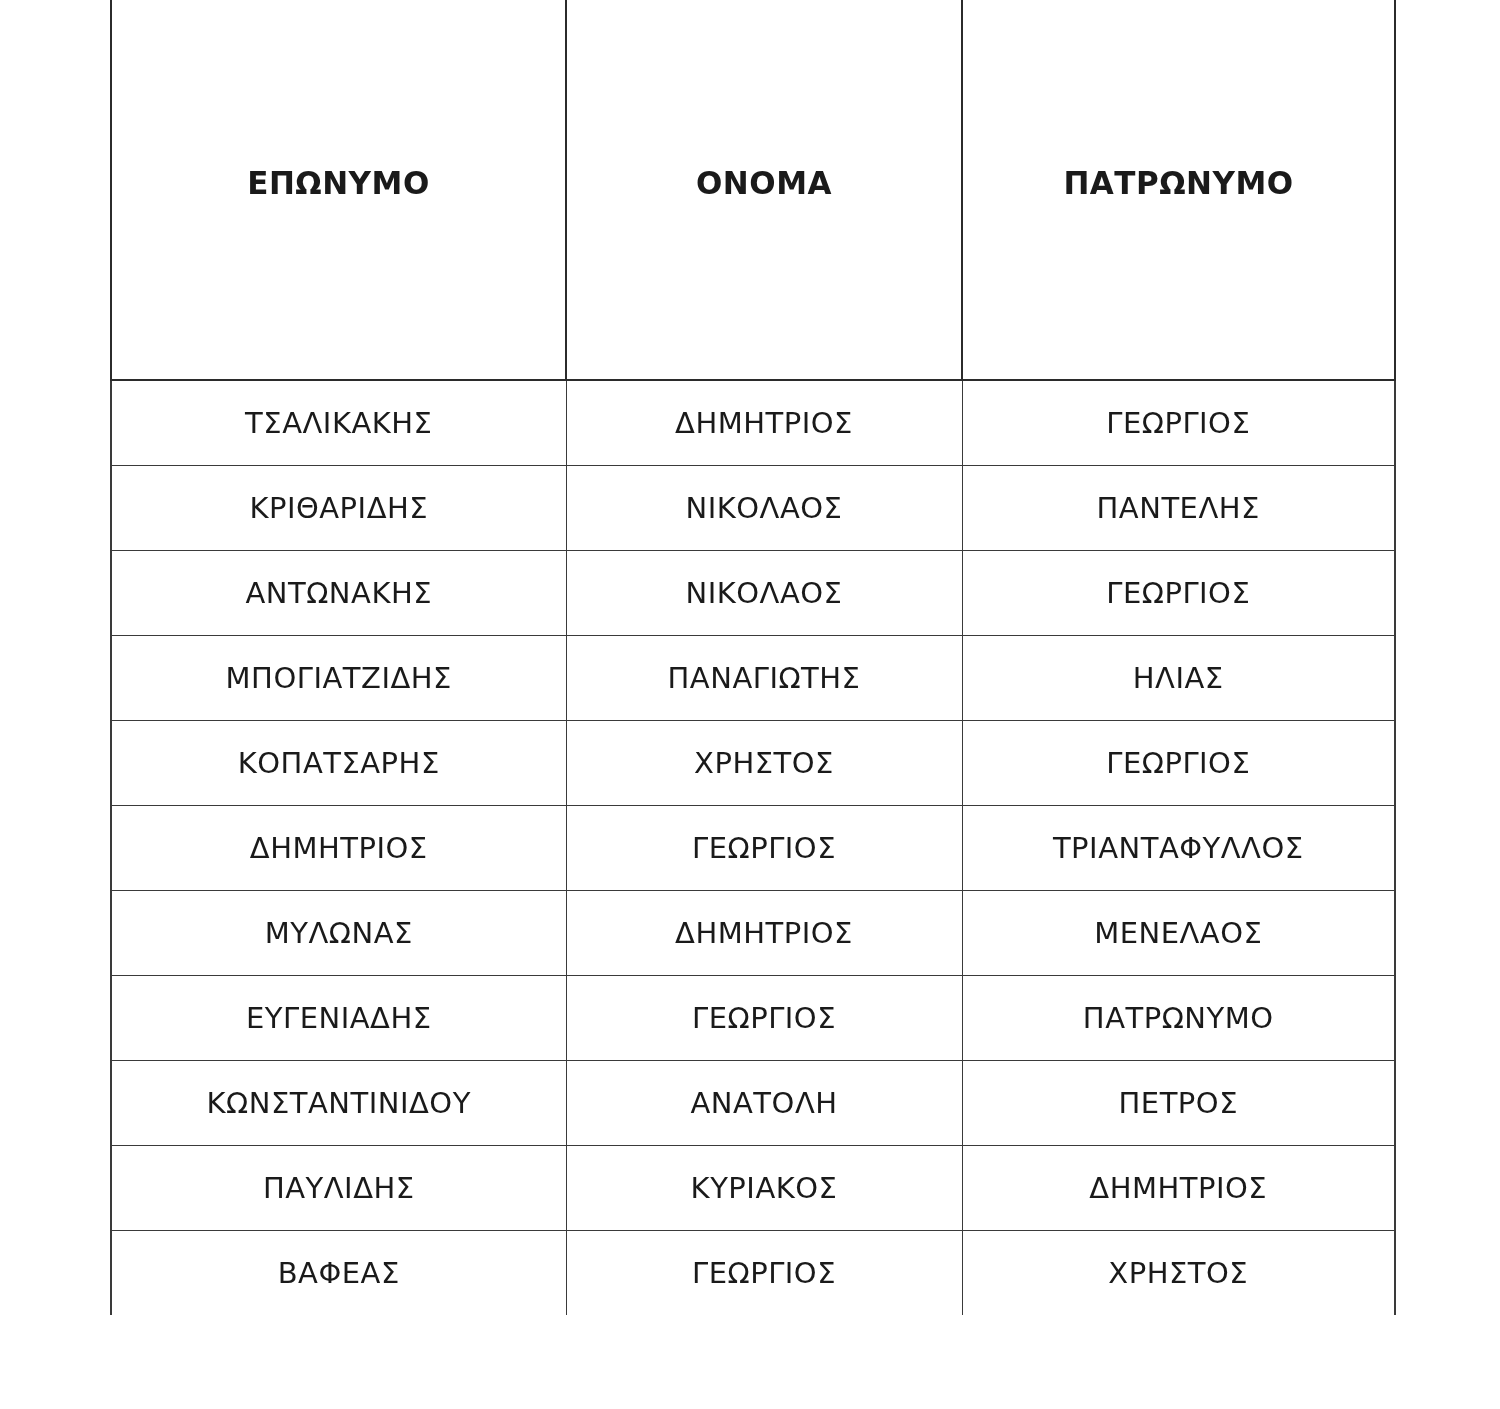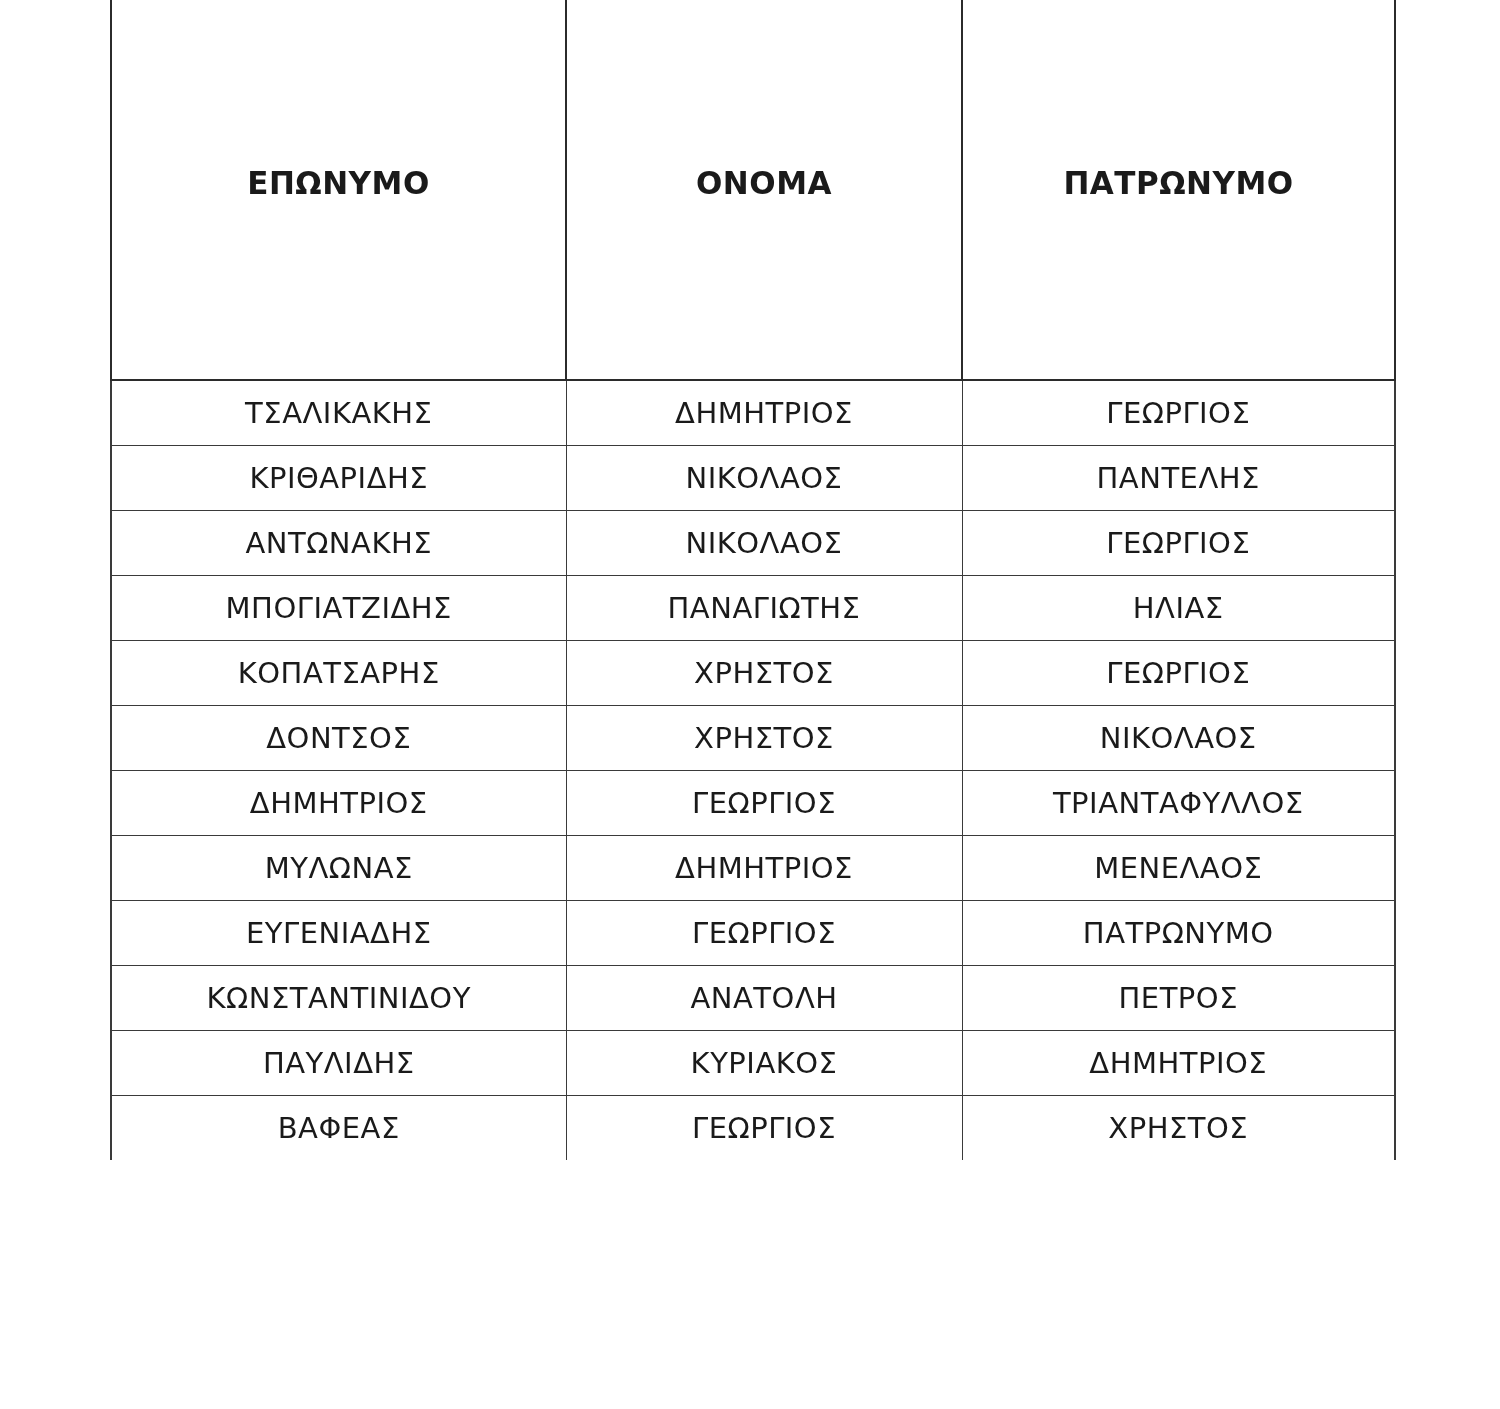--- a/index.html
+++ b/index.html
@@ -47,21 +47,21 @@
     height: 380px;
     font-size: 31px;
     font-weight: 700;
     vertical-align: middle;
     padding-bottom: 6px;
     border-top: none;
   }
   table.roster tbody td {
     height: 64px;
     font-size: 29px;
-    padding: 0 6px;
+    padding: 10px 6px;
     border-width: 1px;
     border-color: #3a3a3a;
   }
   table.roster tbody tr td:first-child { border-left-width: 2px; }
   table.roster tbody tr td:last-child { border-right-width: 2px; }
   table.roster tbody tr:last-child td { border-bottom: none; }
 </style>
 </head>
 <body>
 
@@ -100,25 +100,20 @@
           <td>ΜΠΟΓΙΑΤΖΙΔΗΣ</td>
           <td>ΠΑΝΑΓΙΩΤΗΣ</td>
           <td>ΗΛΙΑΣ</td>
         </tr>
         <tr>
           <td>ΚΟΠΑΤΣΑΡΗΣ</td>
           <td>ΧΡΗΣΤΟΣ</td>
           <td>ΓΕΩΡΓΙΟΣ</td>
         </tr>
         <tr>
-          <td>ΔΟΝΤΣΟΣ</td>
-          <td>ΧΡΗΣΤΟΣ</td>
-          <td>ΝΙΚΟΛΑΟΣ</td>
-        </tr>
-        <tr>
           <td>ΔΗΜΗΤΡΙΟΣ</td>
           <td>ΓΕΩΡΓΙΟΣ</td>
           <td>ΤΡΙΑΝΤΑΦΥΛΛΟΣ</td>
         </tr>
         <tr>
           <td>ΜΥΛΩΝΑΣ</td>
           <td>ΔΗΜΗΤΡΙΟΣ</td>
           <td>ΜΕΝΕΛΑΟΣ</td>
         </tr>
         <tr>

